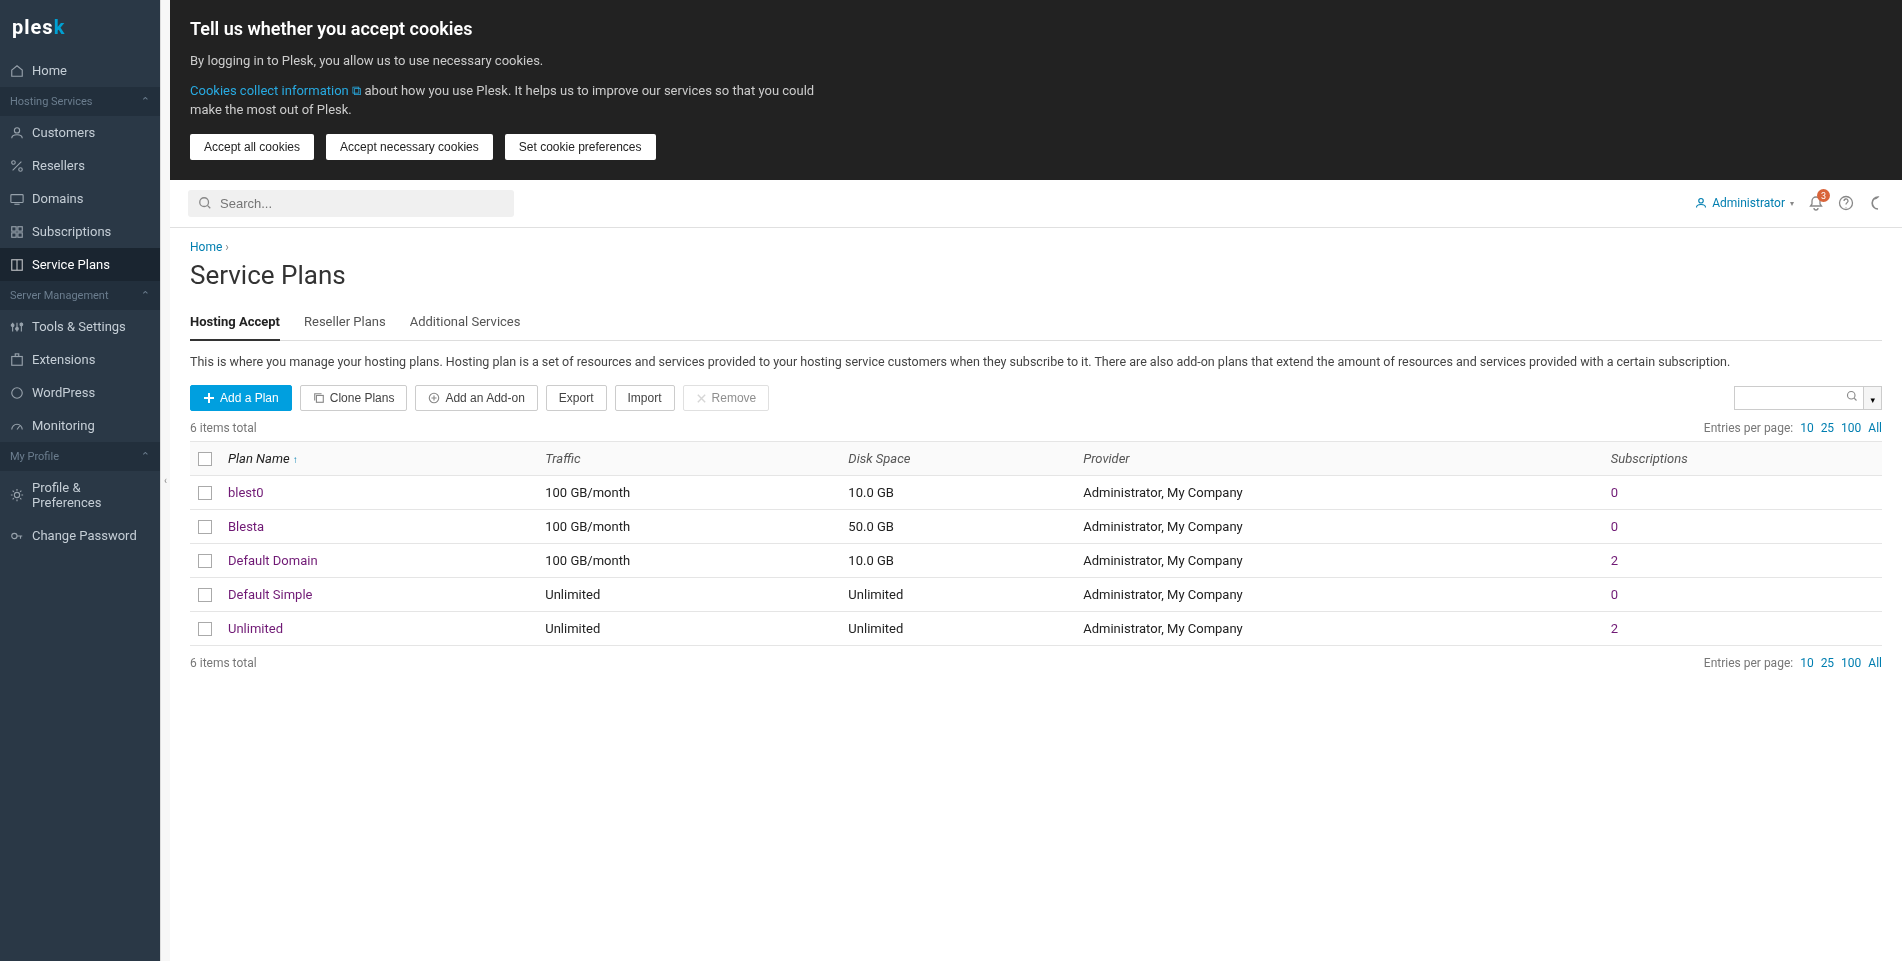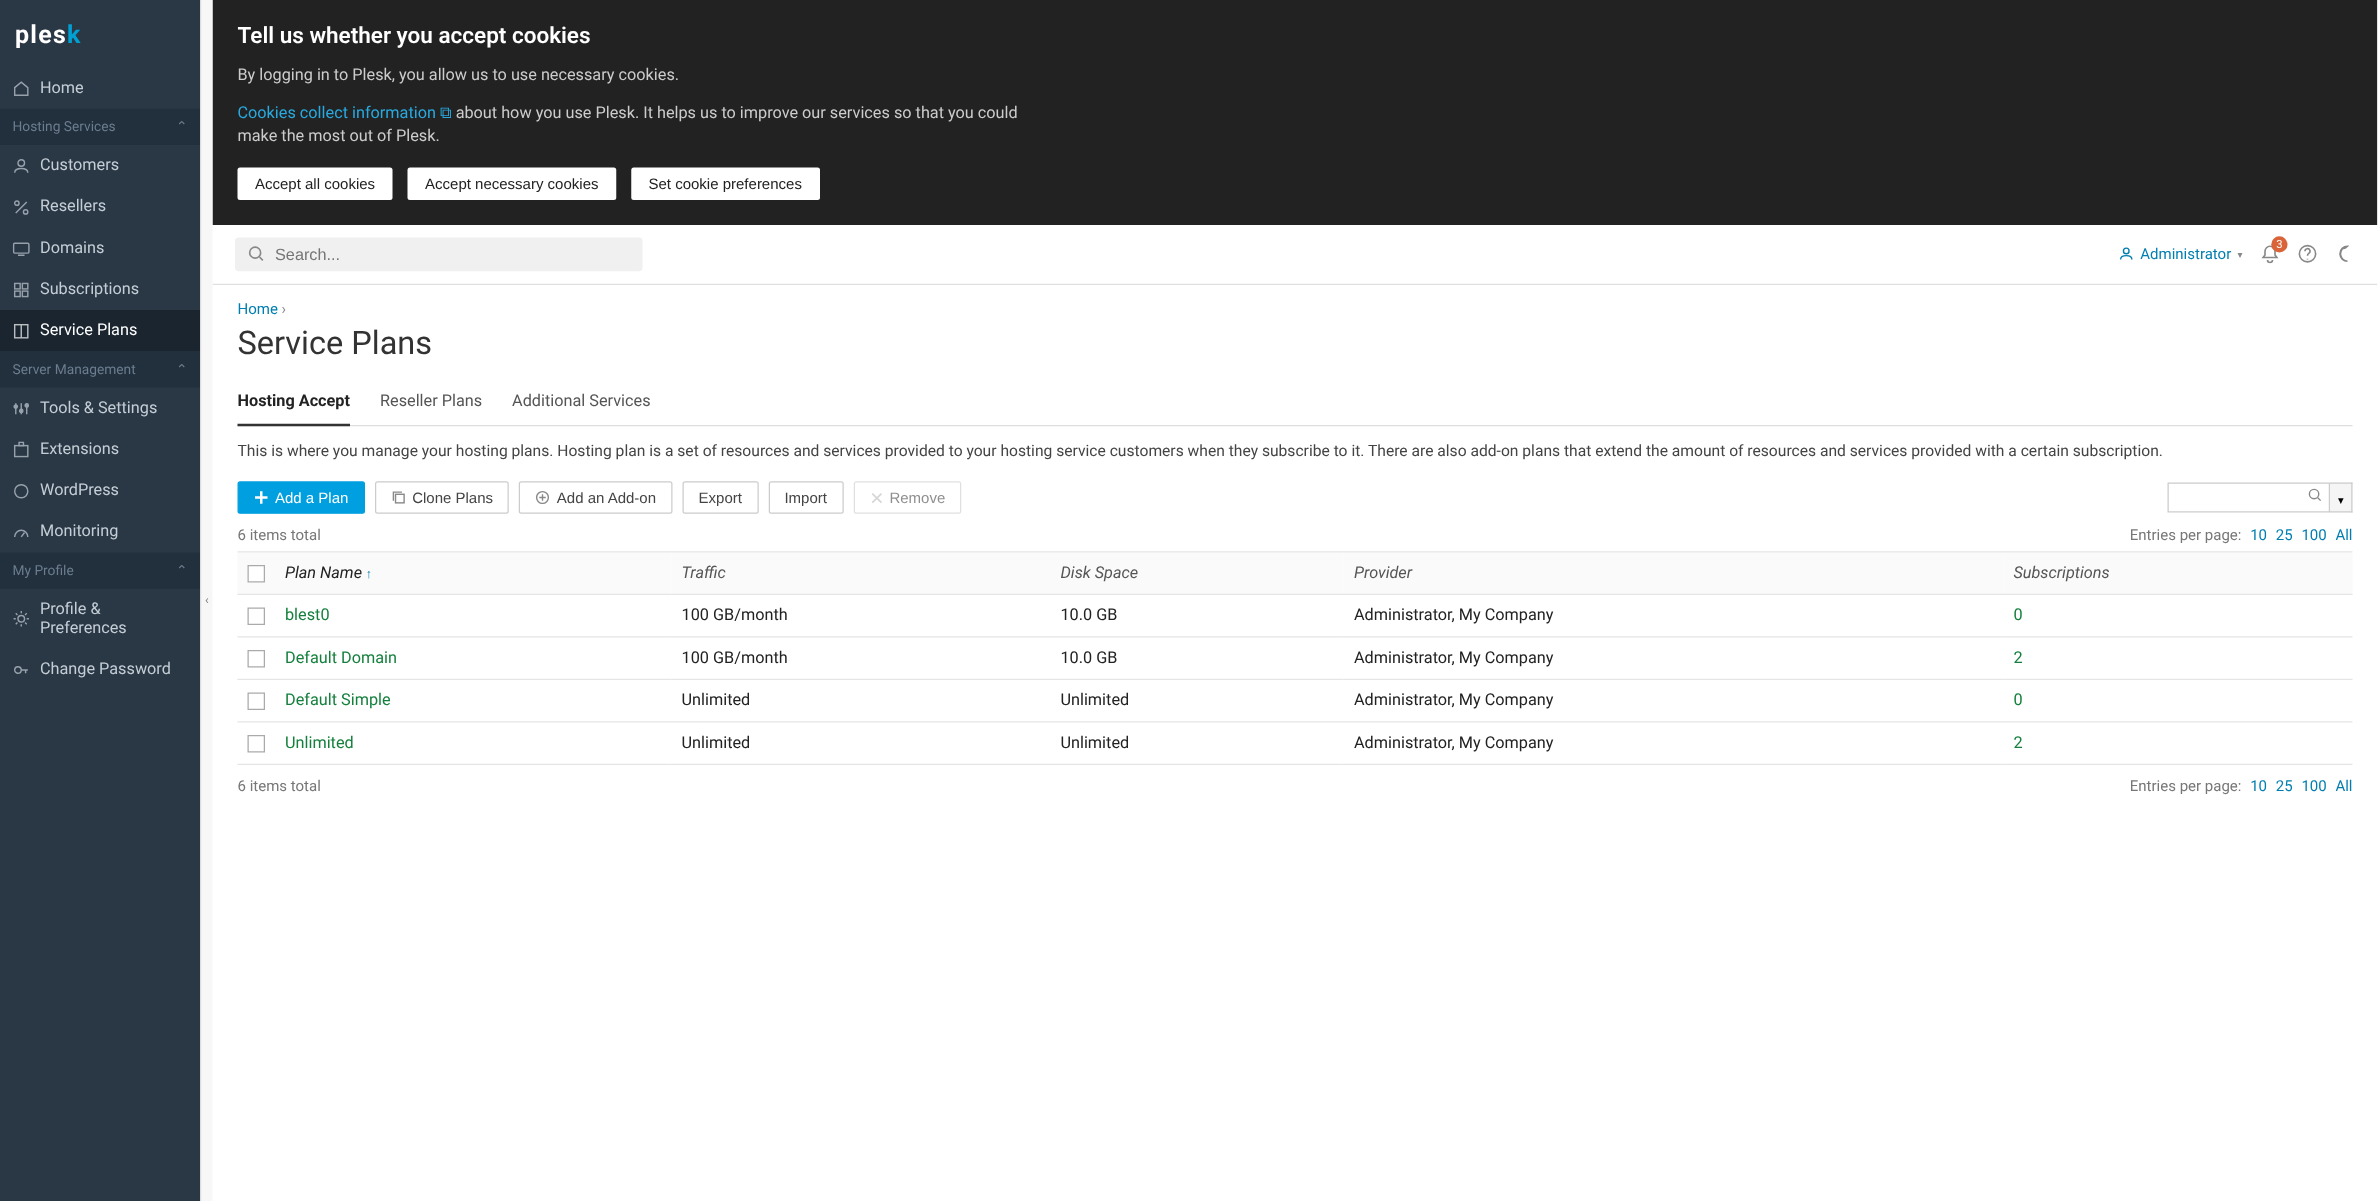--- a/index.html
+++ b/index.html
@@ -41,21 +41,21 @@
 .btn.disabled { opacity: 0.6; cursor: default; }
 .toolbar-search { margin-left: auto; display: flex; }
 .toolbar-search input { border: 1px solid #ccc; padding: 4px 24px 4px 6px; font-size: 12px; width: 130px; }
 .toolbar-search-btn { border: 1px solid #ccc; border-left: none; padding: 0 6px; background: #f5f5f5; cursor: pointer;}
 .table-meta { display: flex; justify-content: space-between; font-size: 12px; color: #777; margin-bottom: 6px; }
 .pager-links a { color: #007eb0; margin-left: 4px; cursor: pointer; text-decoration: none;}
 table { width: 100%; border-collapse: collapse; }
 th, td { padding: 9px 8px; text-align: left; border-bottom: 1px solid #e5e5e5; font-size: 13px; }
 th { font-weight: 400; color: #555; background: #fafafa; border-top: 1px solid #e5e5e5; font-style: italic; }
 th.sorted { color: #222; }
-td a { color: #15803d; text-decoration: none; }
+td a { color: #701a75; text-decoration: none; }
 .chk { width: 14px; height: 14px; border: 1px solid #aaa; background: #fff; cursor: pointer; }
 .addon-tag { color: #888; font-size: 12px; }
 .sort-arrow { color: #007eb0; font-size: 10px; margin-left: 3px; }
 .col-chk { width: 30px; }
 svg { display: block; }
 </style>
 </head>
 <body>
 
 <div class="app">
@@ -340,20 +340,30 @@
               <td><a>blest0</a></td>
               <td>100 GB/month</td>
               <td>10.0 GB</td>
               <td>Administrator, My Company</td>
               <td><a>0</a></td>
             </tr>
             <tr>
               <td>
                 <div class="chk"></div>
               </td>
+              <td><a>Blesta</a></td>
+              <td>100 GB/month</td>
+              <td>50.0 GB</td>
+              <td>Administrator, My Company</td>
+              <td><a>0</a></td>
+            </tr>
+            <tr>
+              <td>
+                <div class="chk"></div>
+              </td>
               <td><a>Default Domain</a></td>
               <td>100 GB/month</td>
               <td>10.0 GB</td>
               <td>Administrator, My Company</td>
               <td><a>2</a></td>
             </tr>
             <tr>
               <td>
                 <div class="chk"></div>
               </td>

